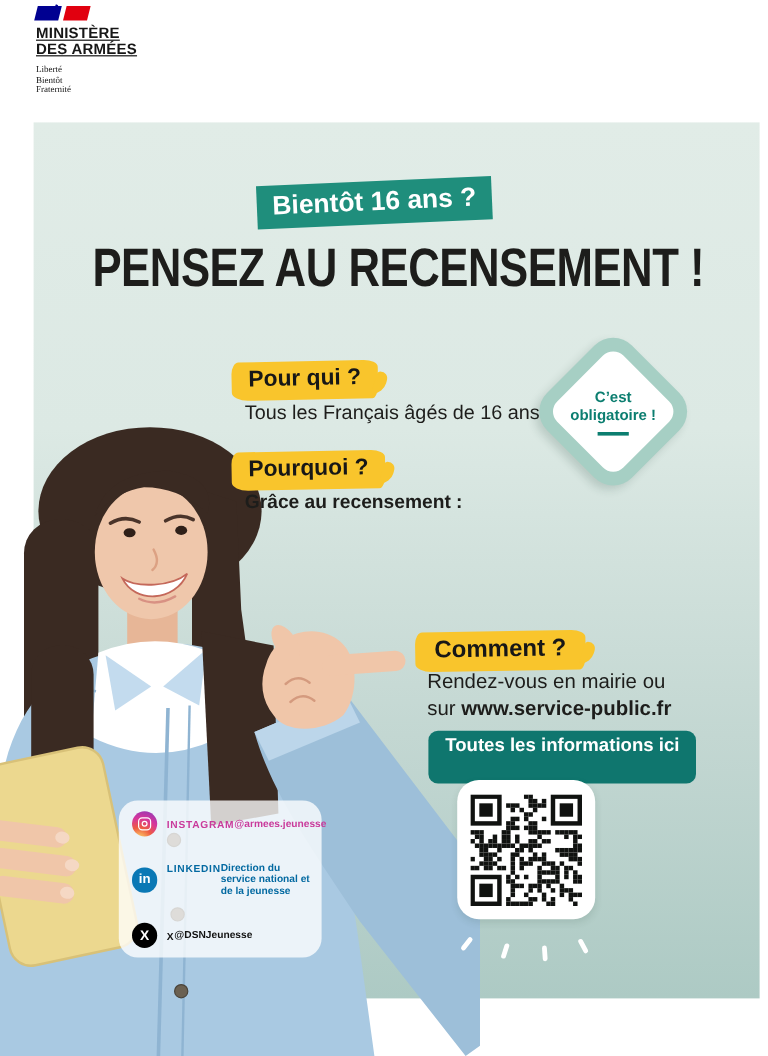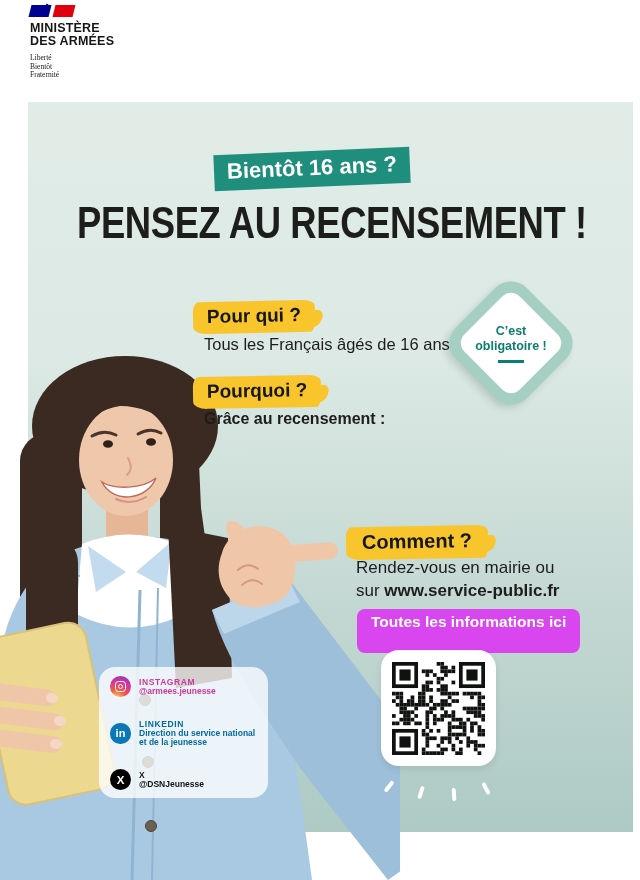--- a/index.html
+++ b/index.html
@@ -6,21 +6,21 @@
   html,body { width:640px; height:880px; }
   body { font-family:"Liberation Sans", sans-serif; background:#ffffff; position:relative; overflow:hidden; }
   .page { position:absolute; inset:0; width:640px; height:880px; background:#ffffff; }
 
   
   .gov { position:absolute; left:30px; top:5px; z-index:30; }
   .flag { display:flex; gap:4px; height:12px; margin-bottom:5px; position:relative; }
   .flag .b { width:20px; height:12px; background:#000091; transform:skewX(-14deg); }
   .flag .r { width:20px; height:12px; background:#e1000f; transform:skewX(-14deg); }
   .flag .swoosh { position:absolute; left:14px; top:1px; width:14px; height:10px; border-left:2px solid #000091; transform:rotate(24deg); }
-  .ministry { font-size:12.5px; line-height:13px; font-weight:bold; color:#161616; letter-spacing:.2px; }
+  .ministry { font-size:12.5px; line-height:13px; font-weight:bold; color:#161616; letter-spacing:.2px;text-decoration:underline; }
   .motto { margin-top:6px; font-family:"Liberation Serif", serif; font-size:7.5px; line-height:8.5px; color:#161616; }
 
   
   .poster-bg { position:absolute; left:28px; top:102px; width:605px; height:730px;
     background:linear-gradient(180deg,#e1ece7 0%,#dce9e4 35%,#c3d7d2 70%,#adcac4 100%); z-index:1; }
 
   
   .woman { position:absolute; left:0; top:348px; width:400px; height:532px; z-index:2; }
 
   
@@ -43,21 +43,21 @@
   .who-text { position:absolute; left:204px; top:335px; font-size:16.5px; color:#1d1d1b; }
 
   .why-intro { position:absolute; left:204px; top:410px; font-size:16px; font-weight:bold; color:#1d1d1b; }
   .bullets { position:absolute; left:204px; top:429px; width:372px; list-style:none; }
   .bullets li { font-size:15.5px; line-height:19.5px; color:#1d1d1b; padding-left:16px; position:relative; }
   .bullets li::before { content:"•"; position:absolute; left:2px; top:0; }
 
   .how-text { position:absolute; left:356px; top:557px; font-size:17px; line-height:22.5px; color:#1d1d1b; }
   .how-text strong { font-weight:bold; }
 
-  .info-badge { position:absolute; left:357px; top:609px; background:#d946ef; color:#ffffff;
+  .info-badge { position:absolute; left:357px; top:609px; background:#0f766e; color:#ffffff;
     font-weight:bold; font-size:15.5px; padding:4px 14px 22px; border-radius:8px; white-space:nowrap; }
   .info-badge::after { content:""; position:absolute; left:50%; bottom:-9px; margin-left:-10px;
     border-left:10px solid transparent; border-right:10px solid transparent; border-top:10px solid #2b8f7d; }
 
   
   .diamond { position:absolute; left:455px; top:287px; width:112px; height:112px; }
   .diamond .outer { position:absolute; inset:6px; background:#a6cfc4; border-radius:22px;
     transform:rotate(45deg); box-shadow:0 5px 7px rgba(40,70,60,.18); }
   .diamond .inner { position:absolute; inset:17px; background:#ffffff; border-radius:12px; transform:rotate(45deg); }
   .diamond .txt { position:absolute; inset:0; display:flex; flex-direction:column; align-items:center;
@@ -78,21 +78,21 @@
   .sicon { width:21px; height:21px; border-radius:50%; flex:0 0 21px; display:flex; align-items:center; justify-content:center; }
   .sicon.ig { background:radial-gradient(circle at 28% 118%, #fdd36a 8%, #ee5c41 38%, #d6359c 66%, #8a3ab9 96%); }
   .sicon.ig .cam { width:11px; height:11px; border:1.4px solid #ffffff; border-radius:3.5px;
     display:flex; align-items:center; justify-content:center; }
   .sicon.ig .lens { width:5px; height:5px; border:1.3px solid #ffffff; border-radius:50%; }
   .sicon.li { background:#0a78b5; color:#ffffff; font-weight:bold; font-size:11px;border-radius:10px; }
   .sicon.xx { background:#000000; color:#ffffff; font-weight:bold; font-size:11.5px; }
   .sicon.yt { background:#e73329; }
   .sicon.yt .play { width:0; height:0; border-left:7px solid #ffffff; border-top:4.5px solid transparent;
     border-bottom:4.5px solid transparent; margin-left:2px; }
-  .stext { display:flex; flex-direction:column; }
+  .stext { display:flex; flex-direction:row; }
   .snet { font-size:8.5px; font-weight:bold; letter-spacing:.6px; line-height:10px; }
   .shandle { font-size:8.5px; font-weight:bold; line-height:9.5px; max-width:120px; }
 </style>
 </head>
 <body>
 
 <div class="page">
 
   <div class="poster-bg"></div>
 

